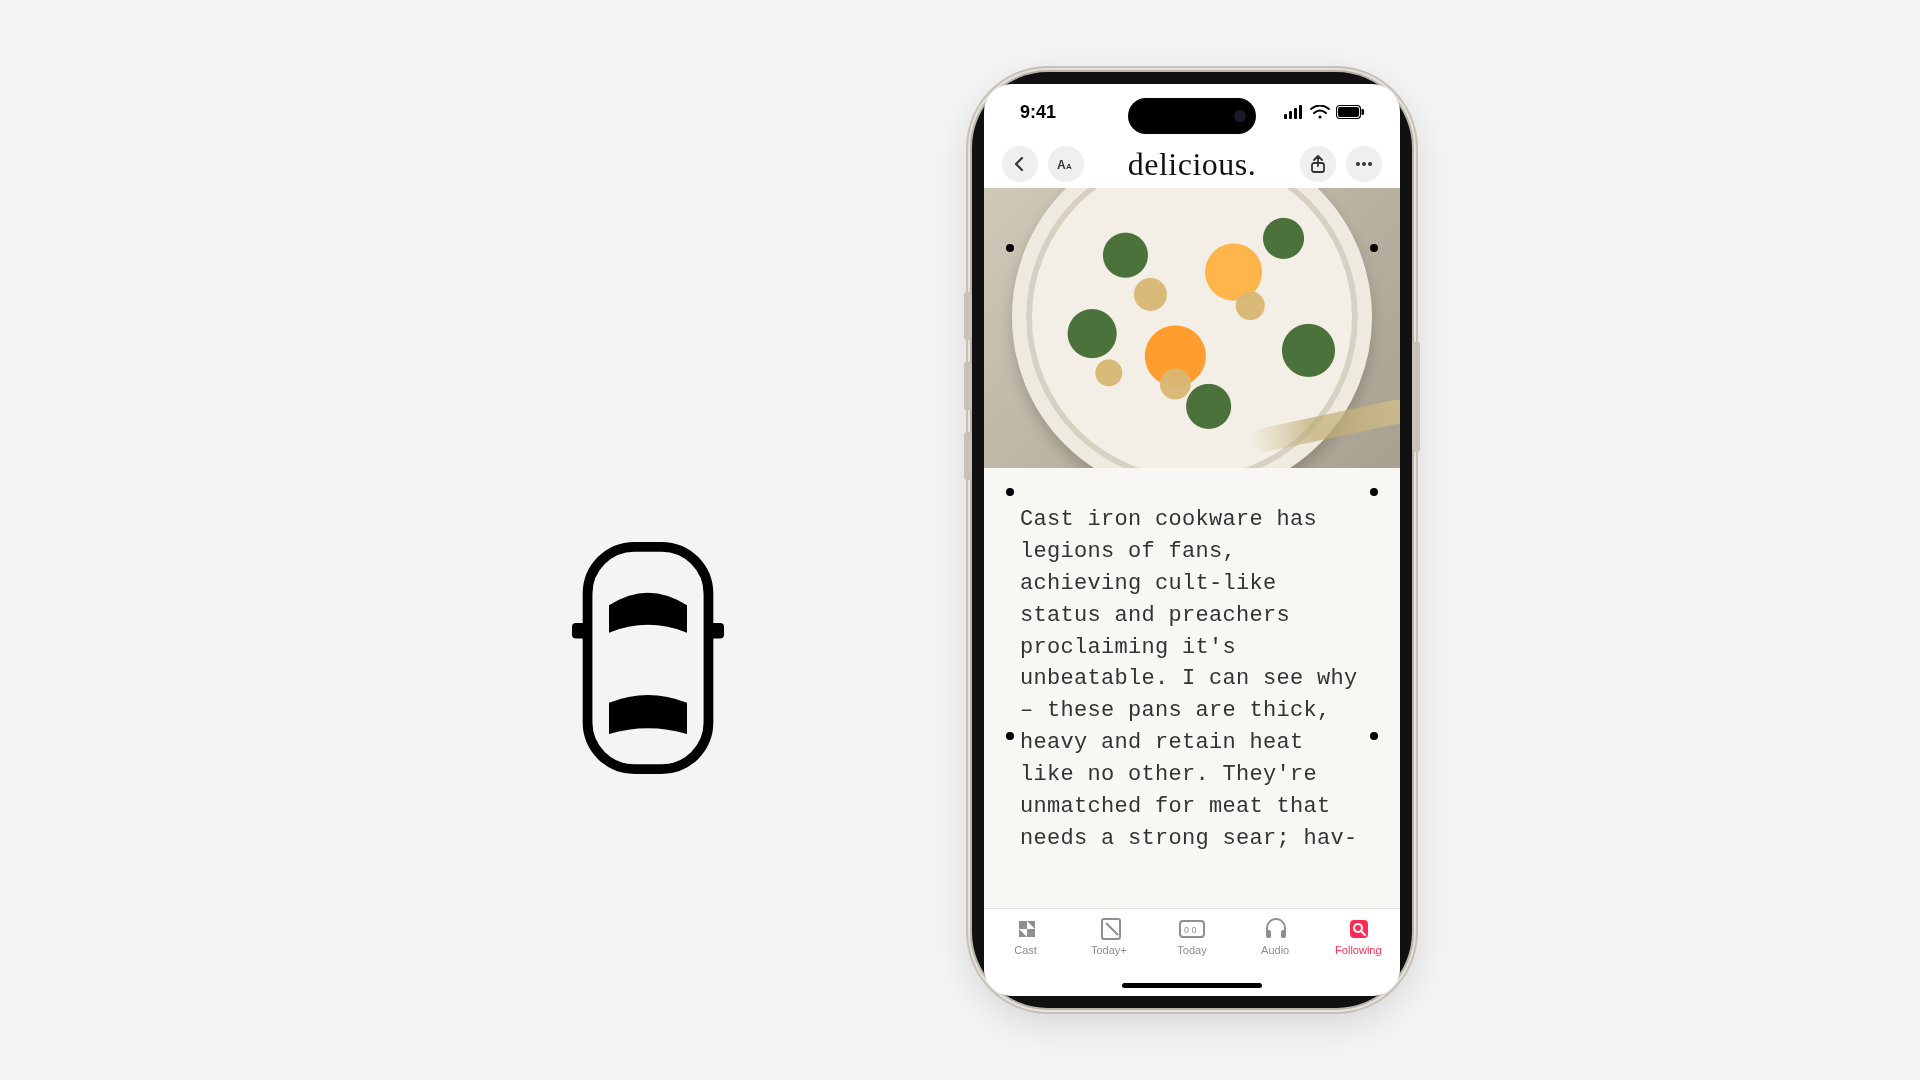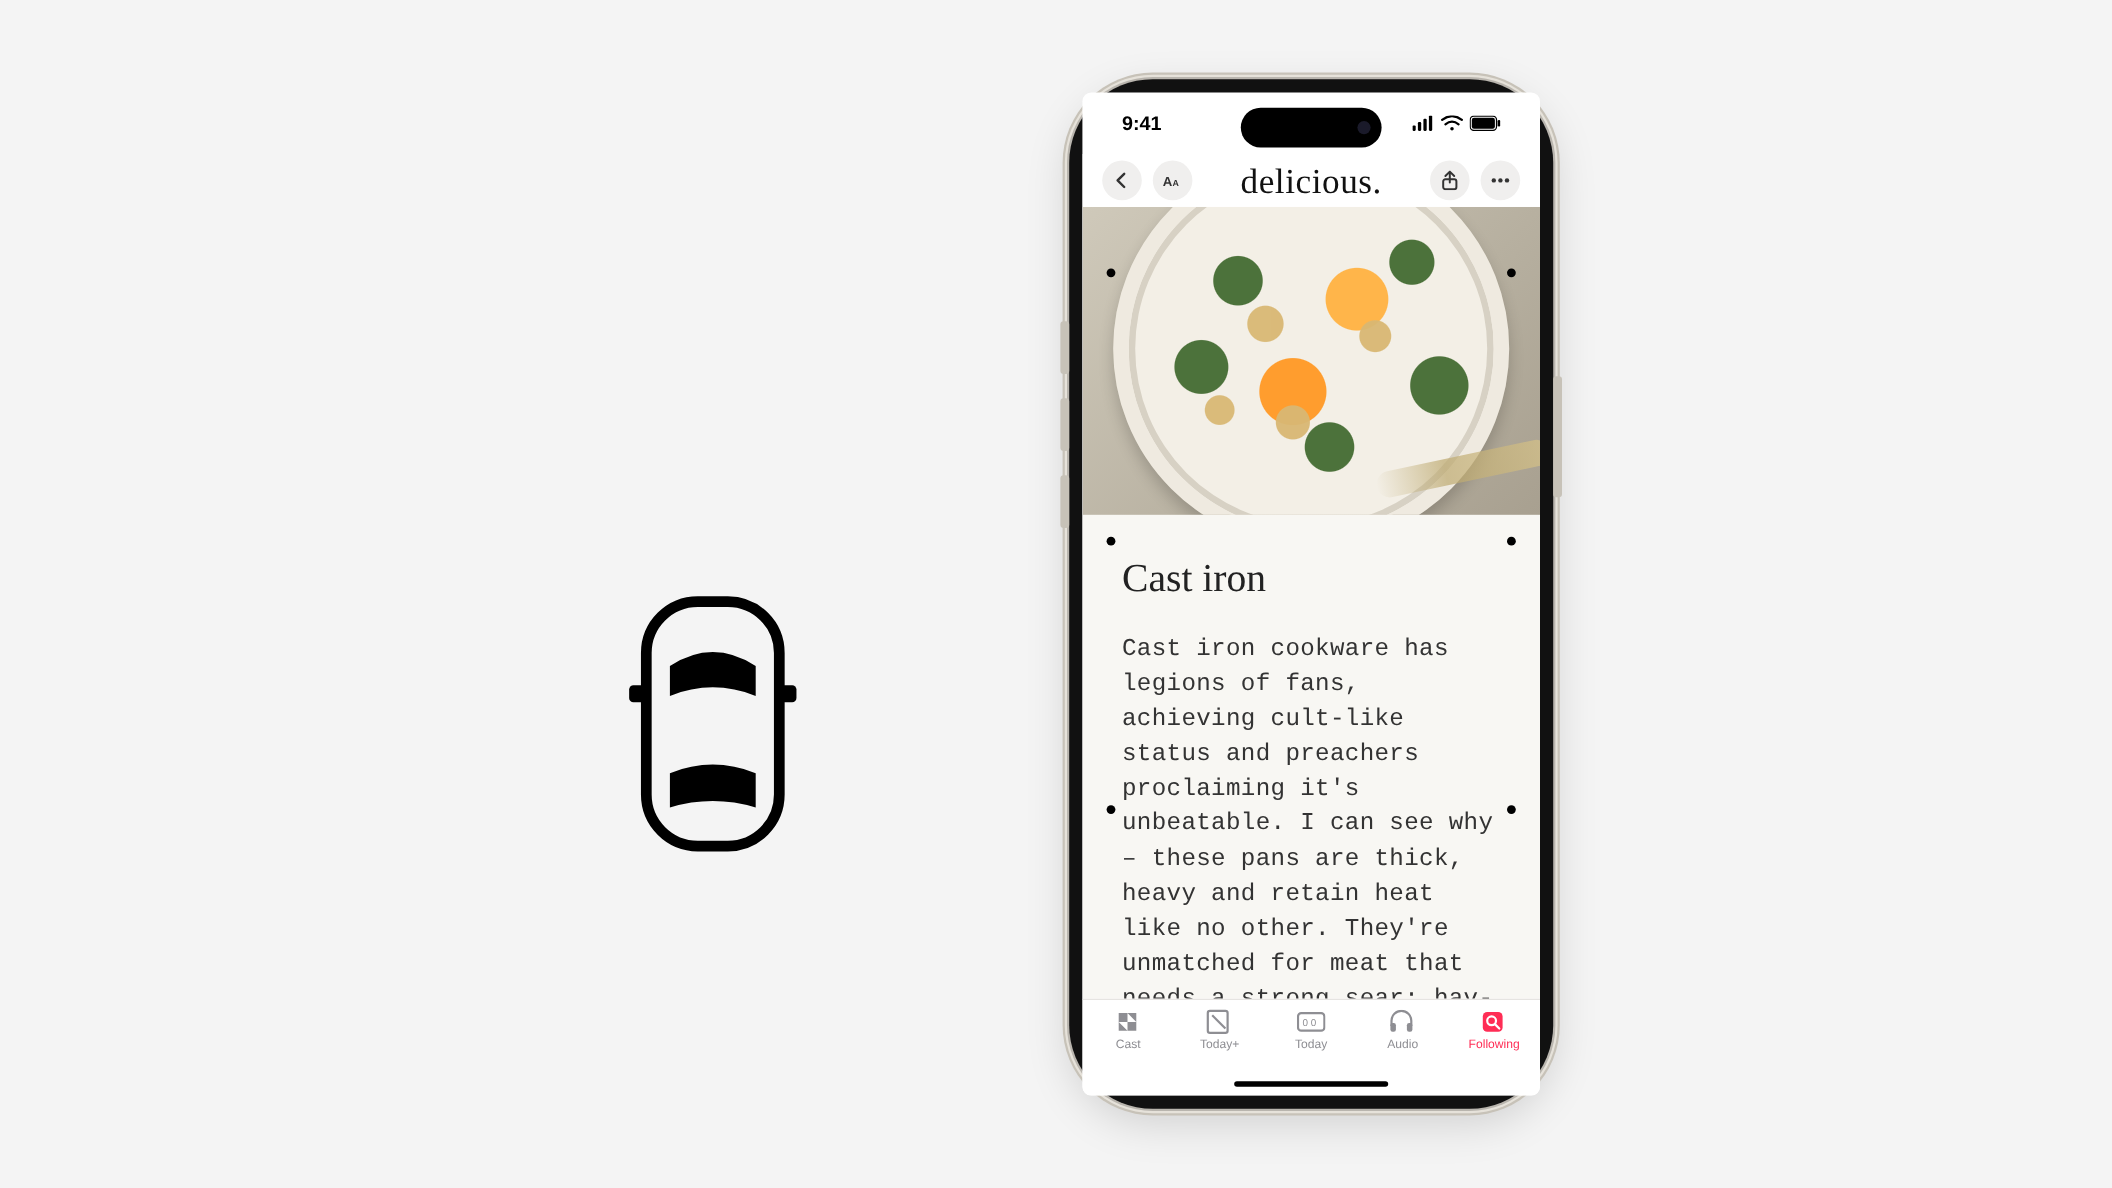--- a/index.html
+++ b/index.html
@@ -48,21 +48,21 @@
     box-shadow: 0 70px 0 #c7c2b8, 0 140px 0 #c7c2b8;
   }
   .phone::after { 
     right: -8px; top: 270px; width: 8px; height: 110px;
   }
   .screen {
     position: relative;
     width: 100%;
     height: 100%;
     background: #fff;
-    border-radius: 8px;
+    border-radius: 28px;
     overflow: hidden;
   }
 
   
   .island {
     position: absolute;
     top: 14px;
     left: 50%;
     transform: translateX(-50%);
     width: 128px;
@@ -218,21 +218,21 @@
     z-index: 30;
   }
   .tab {
     display: flex; flex-direction: column; align-items: center;
     gap: 3px;
     width: 72px;
     color: #8e8e93;
     font-size: 11px;
   }
   .tab.active { color: #ff2d55; }
-  .tab-icn { width: 26px; height: 24px; display:flex; align-items:center; justify-content:flex-start; }
+  .tab-icn { width: 26px; height: 24px; display:flex; align-items:center; justify-content:flex-end; }
   .home-indicator {
     position: absolute;
     bottom: 8px; left: 50%;
     transform: translateX(-50%);
     width: 140px; height: 5px;
     background: #000; border-radius: 3px;
     z-index: 60;
   }
 
   
@@ -323,21 +323,20 @@
       </div>
     </div>
 
     <div class="article">
       <div class="hero">
         <div class="potato"></div>
         <div class="greens"></div>
         <div class="rim"></div>
       </div>
       <div class="article-body">
-        <h2 class="article-title">Cast iron</h2>
         <p class="article-text">Cast iron cookware has legions of fans, achieving cult-like status and preachers proclaiming it's unbeatable. I can see why – these pans are thick, heavy and retain heat like no other. They're unmatched for meat that needs a strong sear; hav-</p>
       </div>
     </div>
 
     <div class="reg-dots">
       <span style="left:22px; top:160px;"></span>
       <span style="right:22px; top:160px;"></span>
       <span style="left:22px; top:404px;"></span>
       <span style="right:22px; top:404px;"></span>
       <span style="left:22px; top:648px;"></span>

